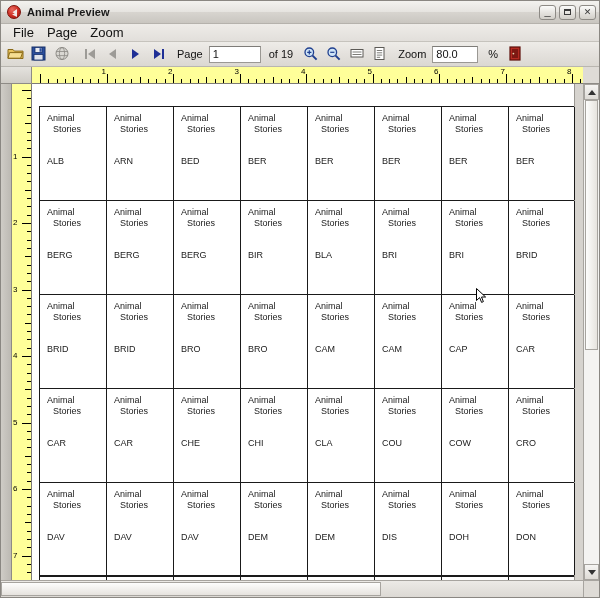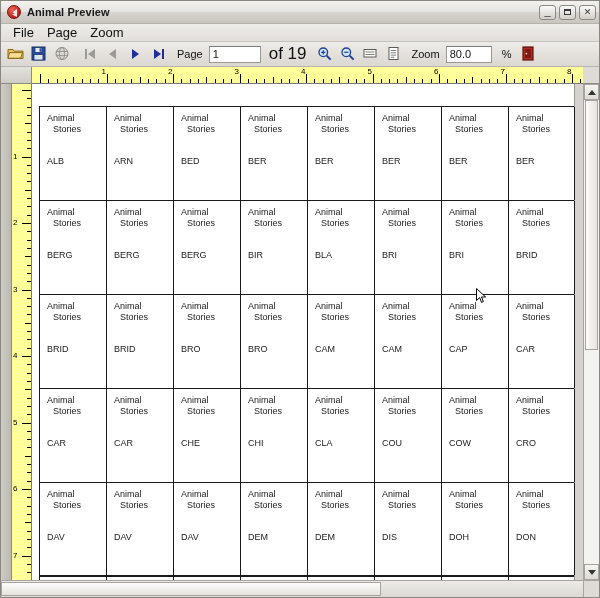--- a/index.html
+++ b/index.html
@@ -95,21 +95,21 @@
   .tb-input {
     width: 52px; height: 17px;
     border: 1px solid #9a9893;
     border-top-color: #7e7c78;
     background: #ffffff;
     font-family: "Liberation Sans", sans-serif;
     font-size: 11px; color: #111;
     padding: 0 3px;
   }
   .tb-input.zoom { width: 46px; text-align: left; }
-  .tb-static { font-size: 17px; color: #111; margin-left: 6px; }
+  .tb-static { font-size: 11px; color: #111; margin-left: 6px; }
   .pct { font-size: 11px; color: #111; margin: 0 4px 0 8px; }
 
   
   .tri { width: 0; height: 0; }
   .tri-r { border-left: 7px solid #1f2f96; border-top: 5px solid transparent; border-bottom: 5px solid transparent; }
   .tri-l { border-right: 7px solid #9d9b97; border-top: 5px solid transparent; border-bottom: 5px solid transparent; }
   .bar-l { width: 2px; height: 10px; background: #9d9b97; margin-right: 1px; }
   .bar-r { width: 2px; height: 10px; background: #1f2f96; margin-left: 1px; }
   .navgrp { display: flex; align-items: center; }
 

